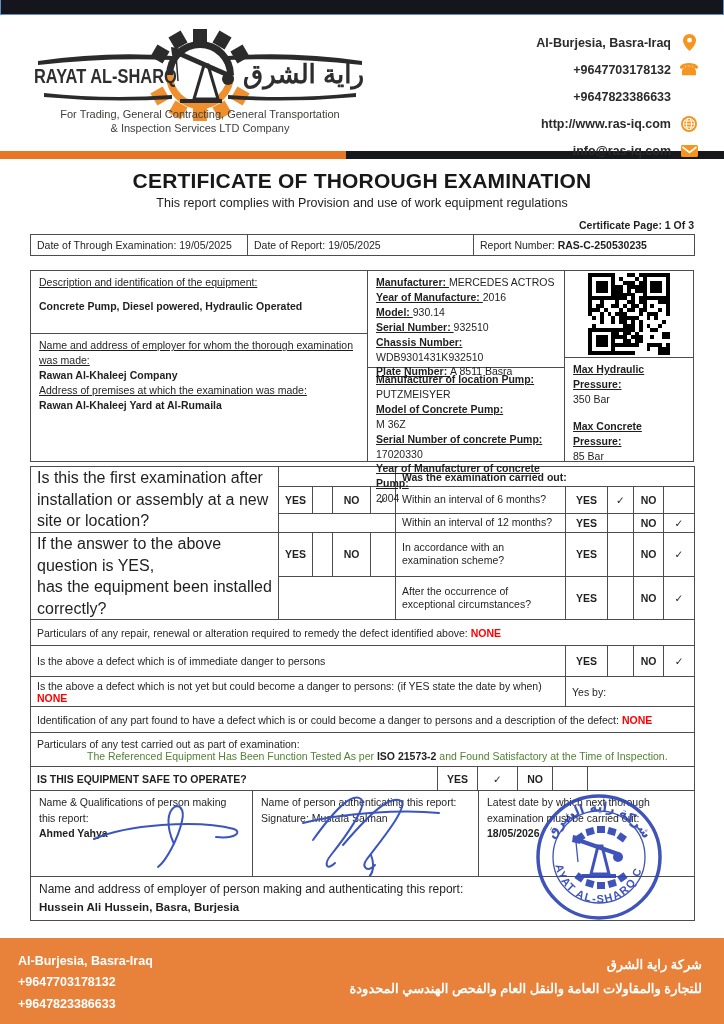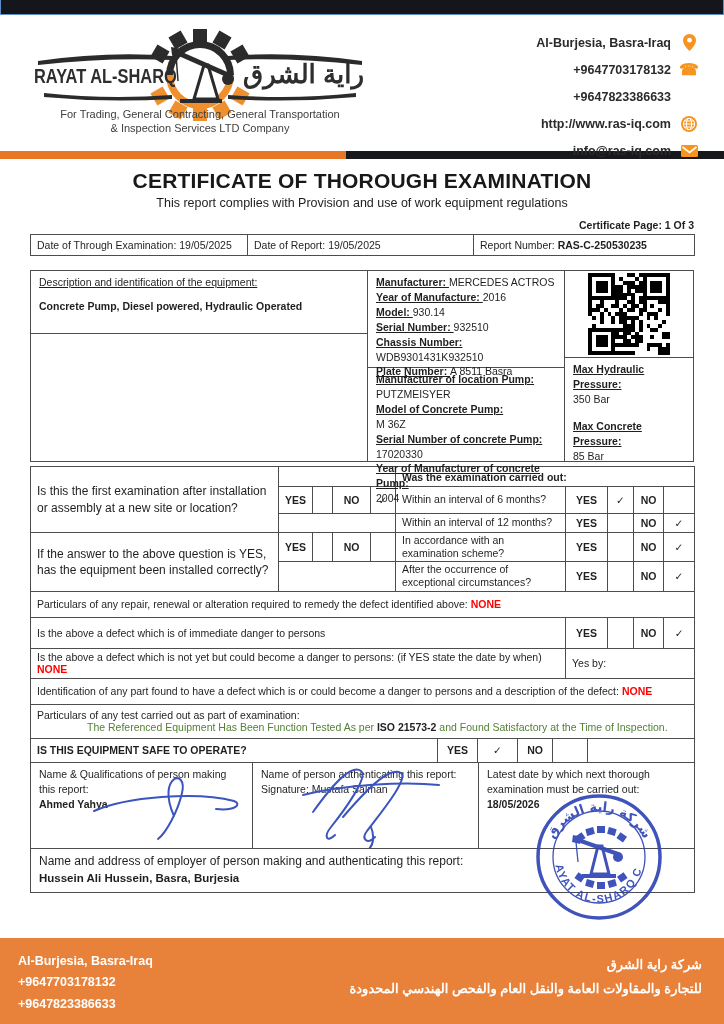--- a/index.html
+++ b/index.html
@@ -46,21 +46,21 @@
   .ecell{padding:4px 8px;font-size:10.5px;line-height:1.42;}
   .hb{border-bottom:1px solid #4d4d4d;}
   .c1a{height:54px;} .c1b{flex:1;} .c2a{height:88px;} .c2b{flex:1;}
   .c3a{height:88px;display:flex;align-items:center;justify-content:center;padding:2px;}
   .c3b{flex:1;}
   .ulbl{text-decoration:underline;}
   .lbl{font-weight:bold;text-decoration:underline;}
   .bval{font-weight:bold;}
   
   .exam{margin-top:4px;}
-  .exam td.q{font-size:12px;line-height:1.35;margin-left:44px;}
+  .exam td.q{font-size:16px;line-height:1.35;margin-left:44px;}
   .exam td.rq{font-size:10.5px;line-height:1.25;padding:1px 6px;}
   .yn{font-weight:bold;font-size:11px;text-align:center;padding:1px 2px;}
   .chk{text-align:center;font-size:12px;padding:0;}
   .hdr{font-weight:bold;font-size:12px;}
   tr.h20{height:20px;} tr.h27{height:27px;} tr.h19{height:19px;} tr.h29{height:29px;} tr.h28{height:28px;}
   .stack{margin-top:-1px;}
   tr.h26{height:26px;} tr.h31{height:31px;} tr.h30{height:30px;margin-left:24px;} tr.h34{height:34px;} tr.h24{height:24px;}
   .safeq{font-weight:bold;font-size:12.5px;}
   
   .sig td{vertical-align:top;padding:4px 8px;font-size:10.5px;line-height:1.45;position:relative;}
@@ -211,20 +211,26 @@
     </tr>
   </tbody>
     </table>
 
   <div class="equip">
     <div class="ecol ec1">
       <div class="ecell c1a hb">
         <div class="ulbl">Description and identification of the equipment:</div>
         <div style="height:9px"></div>
         <div class="bval">Concrete Pump, Diesel powered, Hydraulic Operated</div>
+      </div>
+      <div class="ecell c1b">
+        <div class="ulbl">Name and address of employer for whom the thorough examination was made:</div>
+        <div class="bval">Rawan Al-Khaleej Company</div>
+        <div class="ulbl">Address of premises at which the examination was made:</div>
+        <div class="bval">Rawan Al-Khaleej Yard at Al-Rumaila</div>
       </div>
     </div>
     <div class="ecol ec2">
       <div class="ecell c2a hb">
         <div><span class="lbl">Manufacturer: </span><span>MERCEDES ACTROS</span></div>
         <div><span class="lbl">Year of Manufacture: </span><span>2016</span></div>
         <div><span class="lbl">Model: </span><span>930.14</span></div>
         <div><span class="lbl">Serial Number: </span><span>932510</span></div>
         <div><span class="lbl">Chassis Number: </span><span>WDB9301431K932510</span></div>
         <div><span class="lbl">Plate Number: </span><span>A 8511 Basra</span></div>

